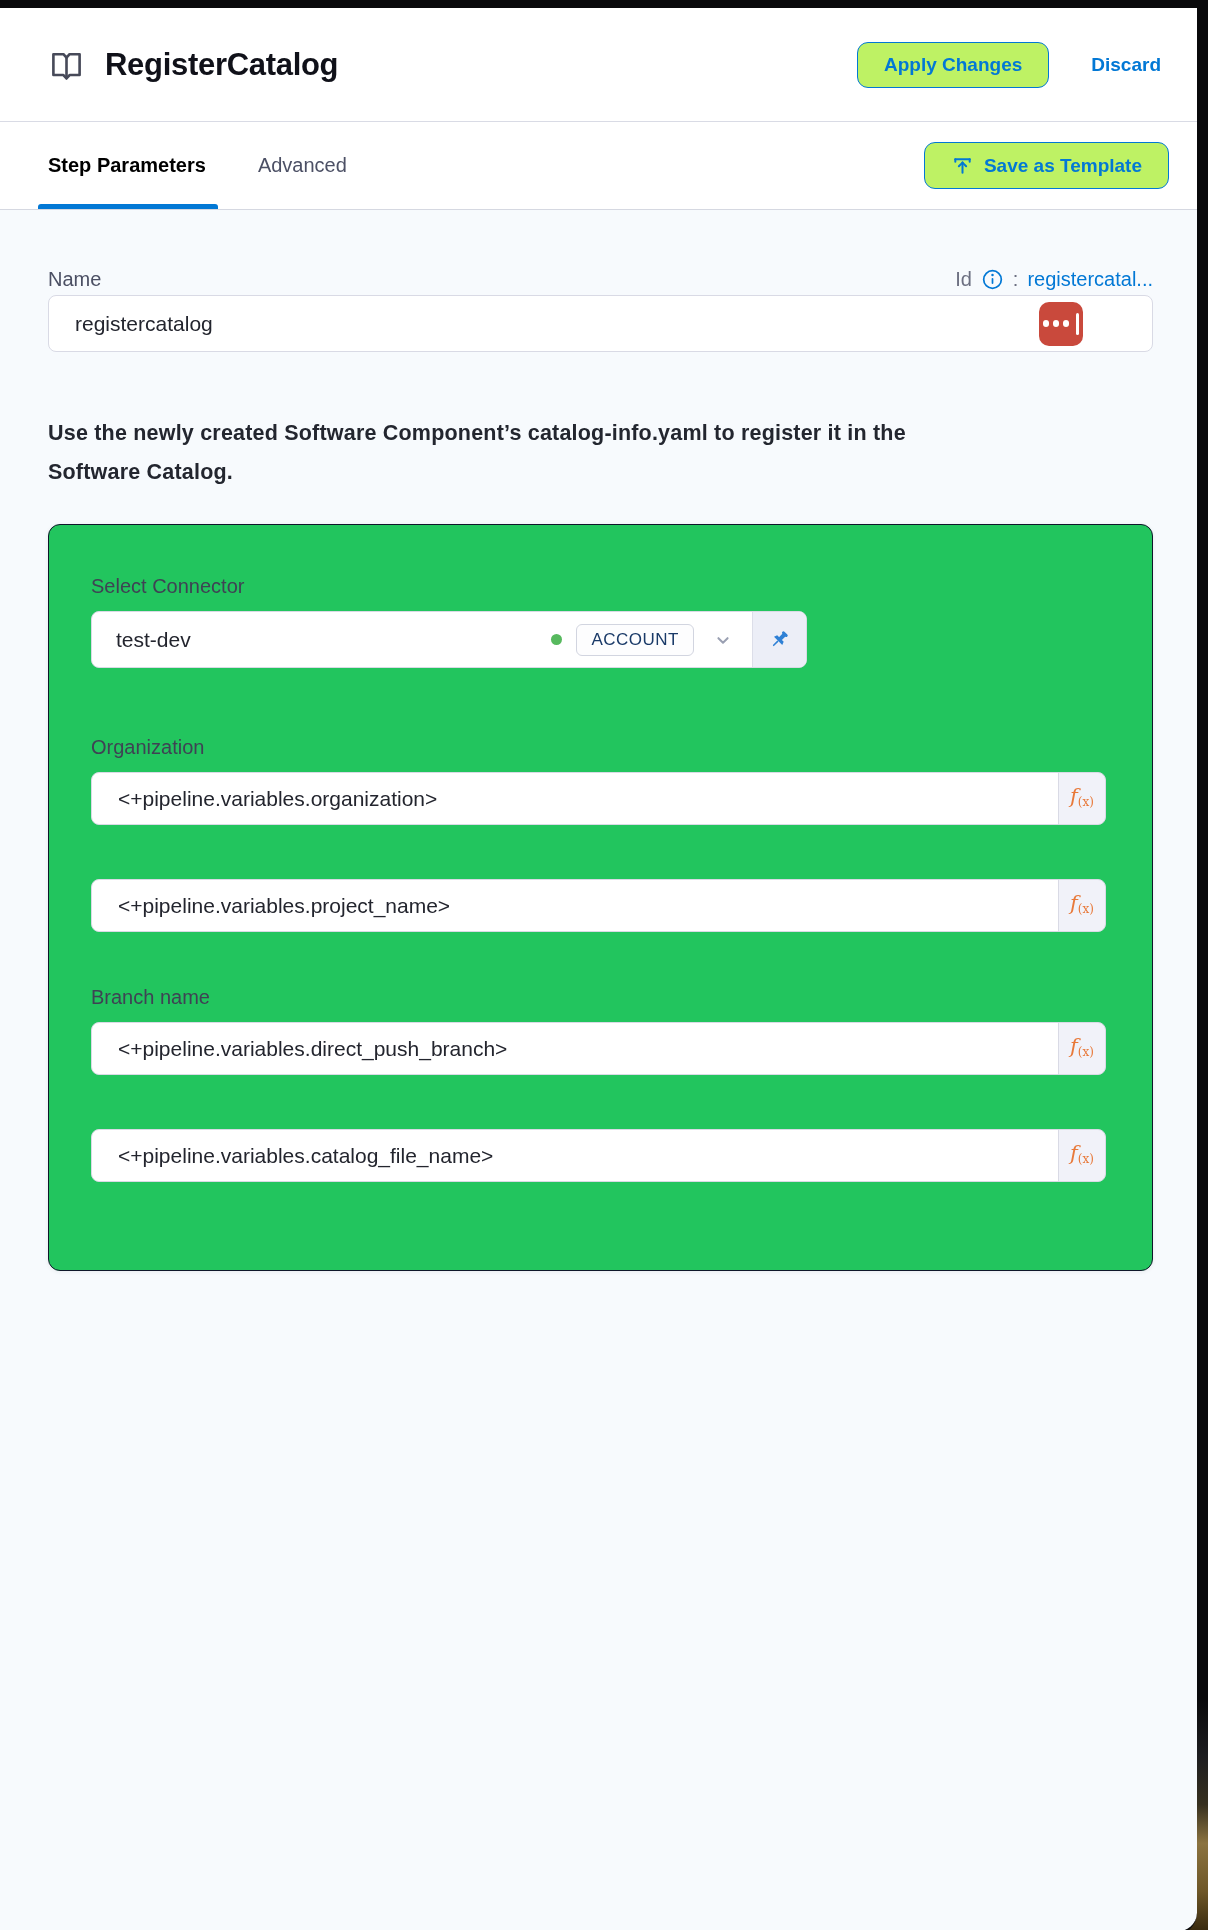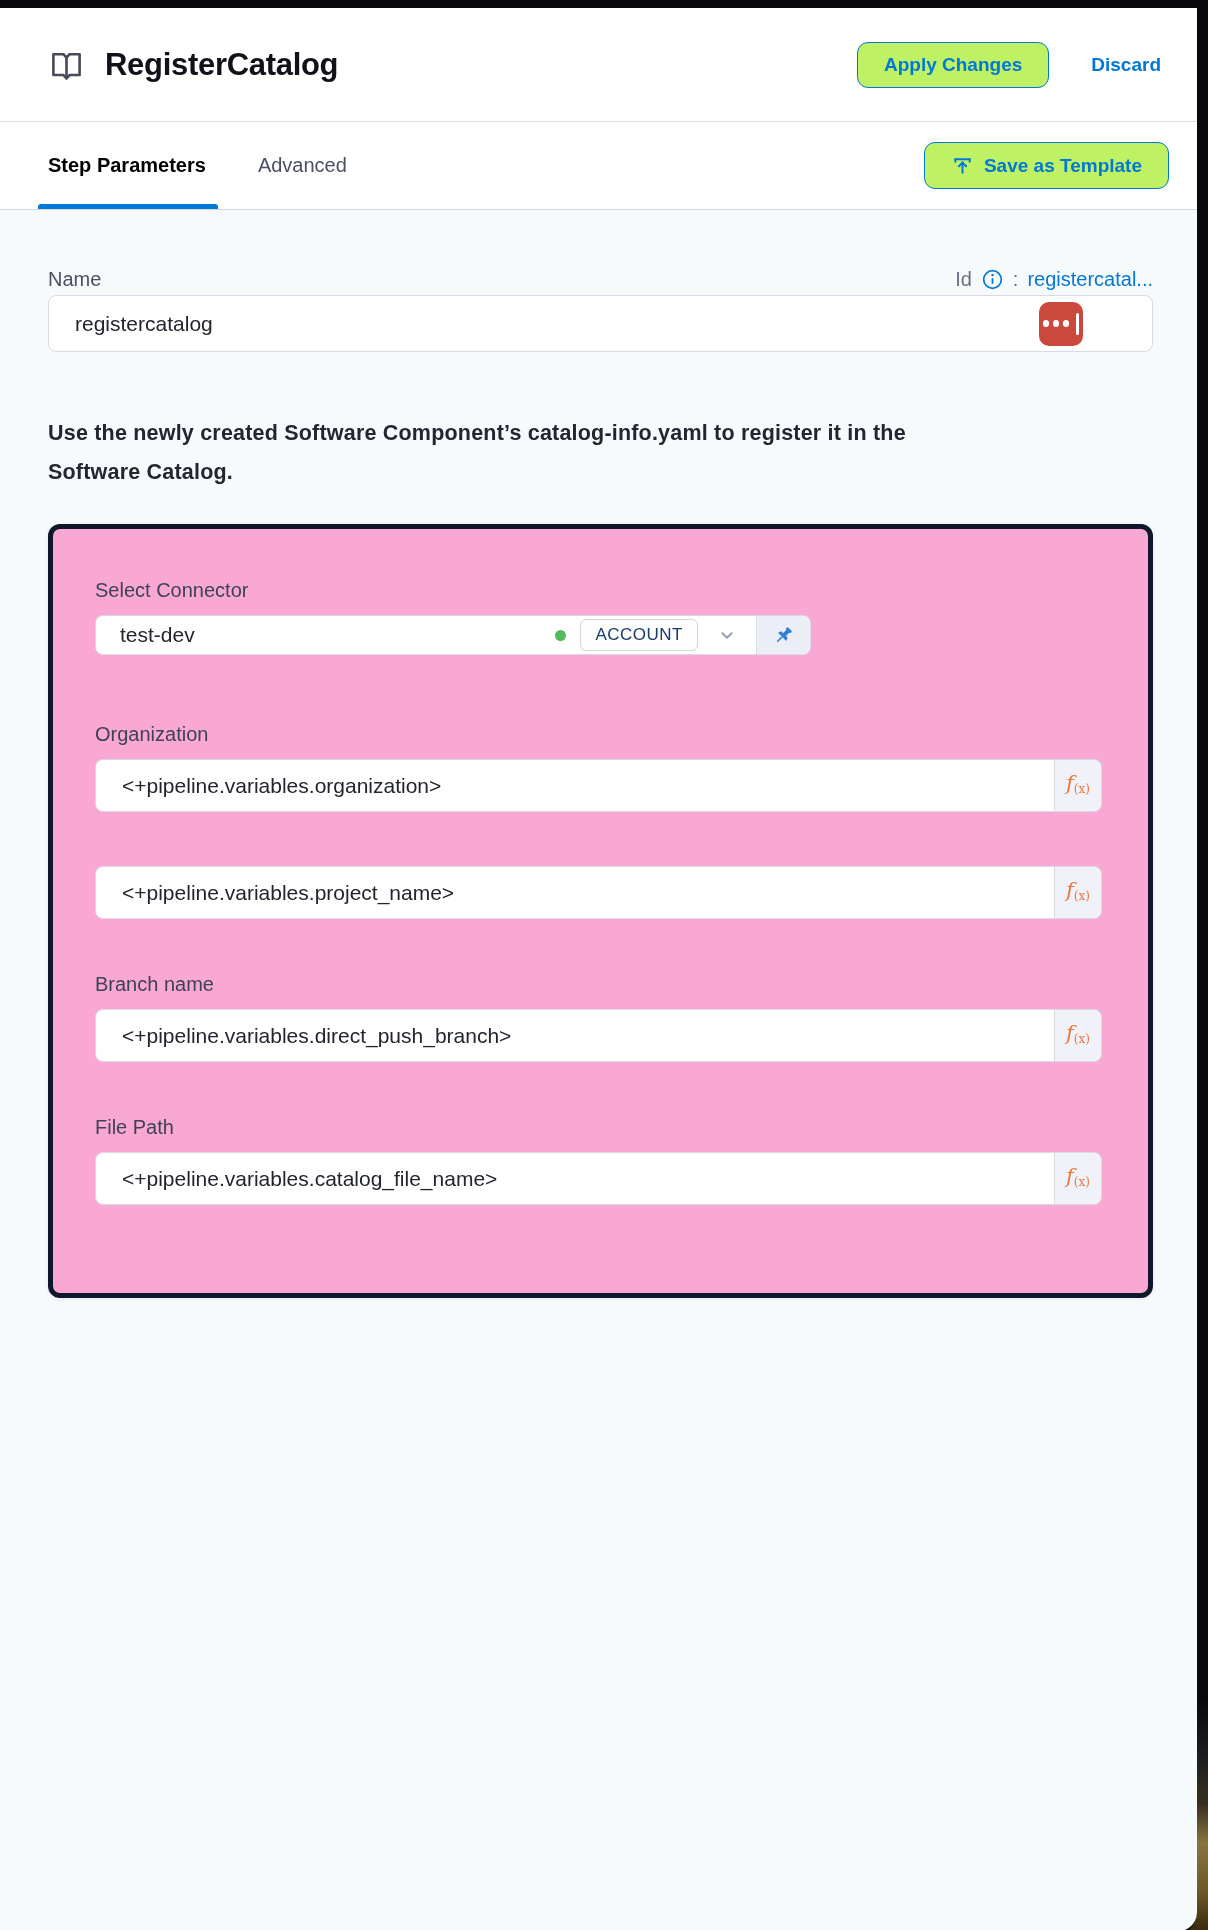--- a/index.html
+++ b/index.html
@@ -39,26 +39,26 @@
   .text-input{width:100%;height:57px;box-sizing:border-box;background:#ffffff;border:1px solid #d9dae5;border-radius:8px;
     padding:0 26px;font-size:21px;color:#23252e;font-family:inherit;outline:none;}
   .cursor-widget{position:absolute;right:70px;top:50%;transform:translateY(-50%);width:44px;height:44px;background:#c9493c;
     border-radius:10px;display:flex;align-items:center;justify-content:center;gap:3.5px;cursor:pointer;}
   .cursor-widget .dot{width:6.5px;height:6.5px;border-radius:50%;background:#ffffff;}
   .cursor-widget .bar{width:3.5px;height:22px;border-radius:2px;background:#ffffff;margin-left:3px;}
 
   .description{max-width:905px;margin:62px 0 0 0;font-size:21.5px;font-weight:600;color:#23262f;line-height:39px;letter-spacing:0.2px;}
 
   
-  .card{margin-top:32px;background:#f9a8d4;border:5px solid #0f172a;border-radius:12px;
+  .card{margin-top:32px;background:#22c55e;border:1px solid #0f172a;border-radius:12px;
     box-shadow:0 1px 4px rgba(40,41,61,0.07);padding:50px 46px 88px 42px;box-sizing:border-box;}
   .section-label{display:block;font-size:20px;color:#3f4254;font-weight:500;margin-bottom:13px;}
 
   .connector-section{margin-bottom:68px;}
-  .connector-control{display:inline-flex;width:716px;height:40px;border:1px solid #d9dae5;border-radius:8px;
+  .connector-control{display:inline-flex;width:716px;height:57px;border:1px solid #d9dae5;border-radius:8px;
     overflow:hidden;background:#ffffff;box-sizing:border-box;cursor:pointer;}
   .connector-main{flex:1;display:flex;align-items:center;padding:0 14px 0 24px;gap:14px;min-width:0;}
   .connector-value{flex:1;font-size:21px;color:#23252e;}
   .status-dot{width:11px;height:11px;border-radius:50%;background:#57b95e;flex:none;}
   .scope-chip{border:1px solid #d2d5e0;border-radius:6px;background:#fdfdfe;color:#1a3a68;font-size:17px;
     font-weight:500;letter-spacing:0.5px;padding:5px 14px;flex:none;}
   .chev{display:flex;align-items:center;flex:none;padding:0 4px;}
   .pin-cell{width:53px;flex:none;background:#eceef7;border-left:1px solid #dcdee9;display:flex;align-items:center;justify-content:center;cursor:pointer;}
 
   .field{margin-bottom:54px;}
@@ -203,21 +203,20 @@
           <div class="input-group">
             <input class="text-input" type="text" value="&lt;+pipeline.variables.direct_push_branch&gt;" style="">
             <button class="fx-btn">
               <span class="fx-f">f</span>
               <span class="fx-sub">(x)</span>
             </button>
           </div>
         </div>
 
         <div class="field">
-          <span class="section-label">File Path</span>
           <div class="input-group">
             <input class="text-input" type="text" value="&lt;+pipeline.variables.catalog_file_name&gt;" style="">
             <button class="fx-btn">
               <span class="fx-f">f</span>
               <span class="fx-sub">(x)</span>
             </button>
           </div>
         </div>
 
       </section>

